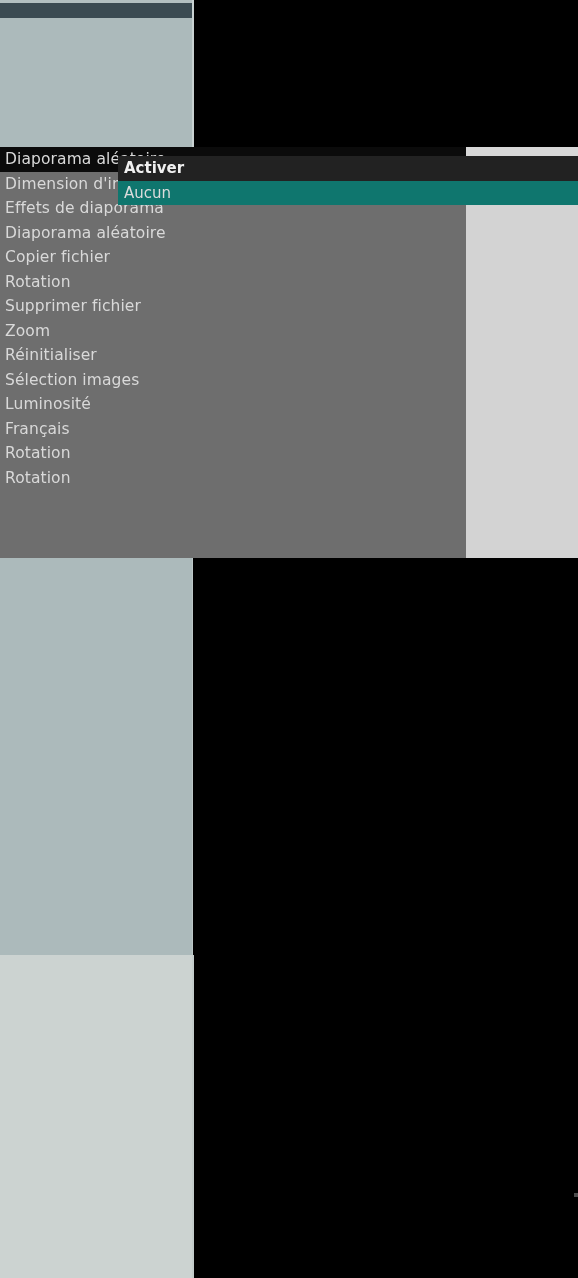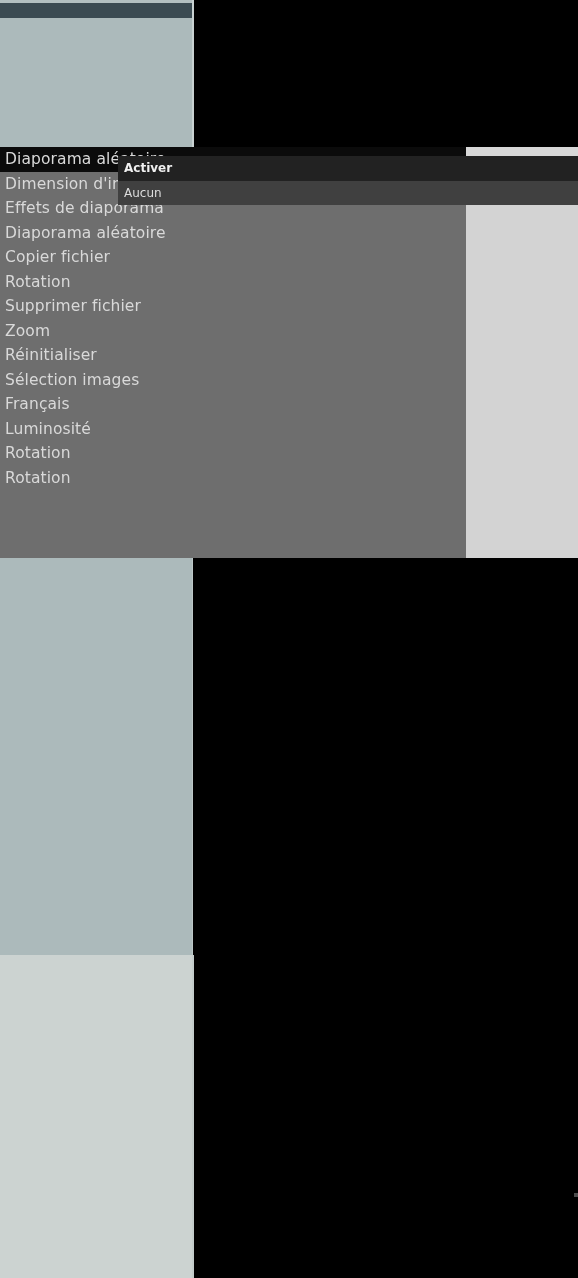--- a/index.html
+++ b/index.html
@@ -109,30 +109,30 @@
     position: absolute;
     left: 118px;
     top: 156px;
     width: 460px;
     height: 49px;
   }
   .submenu-item {
     height: 24.5px;
     line-height: 24.5px;
     padding-left: 6px;
-    font-size: 12px;
+    font-size: 15px;
     white-space: nowrap;
   }
   .submenu-item.active {
     background: #222222;
     color: #f0f0f0;
     font-weight: bold;
   }
   .submenu-item.inactive {
-    background: #404040;
+    background: #0f766e;
     color: #dcdcdc;
   }
 </style>
 </head>
 <body>
 
 <div id="screen">
 
   <div class="bg-layer" id="titlebar-hilite"></div>
   <div class="bg-layer" id="titlebar"></div>
@@ -150,22 +150,22 @@
       <div class="menu-item selected">Diaporama aléatoire</div>
       <div class="menu-item">Dimension d'image</div>
       <div class="menu-item">Effets de diaporama</div>
       <div class="menu-item">Diaporama aléatoire</div>
       <div class="menu-item">Copier fichier</div>
       <div class="menu-item">Rotation</div>
       <div class="menu-item">Supprimer fichier</div>
       <div class="menu-item">Zoom</div>
       <div class="menu-item">Réinitialiser</div>
       <div class="menu-item">Sélection images</div>
+      <div class="menu-item">Luminosité</div>
       <div class="menu-item">Français</div>
-      <div class="menu-item">Luminosité</div>
       <div class="menu-item">Rotation</div>
       <div class="menu-item">Rotation</div>
     </div>
 
   <div id="osd-submenu">
       <div class="submenu-item active">Activer</div>
       <div class="submenu-item inactive">Aucun</div>
     </div>
 
 </div>

